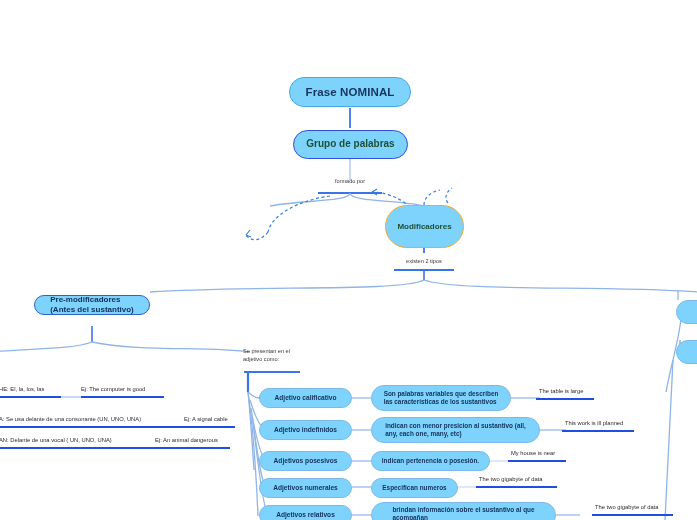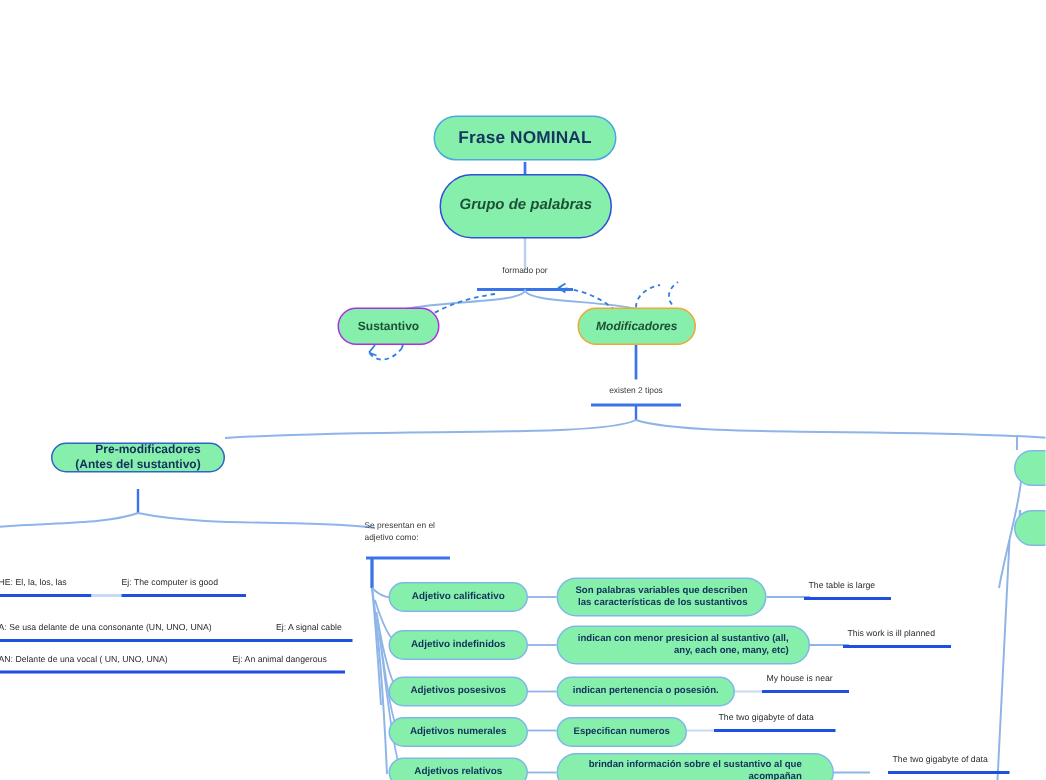--- a/index.html
+++ b/index.html
@@ -9,26 +9,26 @@
     font-family:"Liberation Sans", sans-serif;
     overflow:hidden;
     position:relative;
   }
   #canvas{position:absolute;inset:0;width:697px;height:520px;}
   #svg-links{position:absolute;left:0;top:0;width:697px;height:520px;pointer-events:none;}
 
   .node{
     position:absolute;
     box-sizing:border-box;
-    background:#86efac;
+    background:#7dd3fc;
     border-radius:999px;
     display:flex;
     align-items:center;
     justify-content:center;
-    text-align:right;
+    text-align:left;
     line-height:1.25;
     white-space:pre-line;
     z-index:3;
   }
 
   
   .n-root{
     border:1.6px solid #4aa8e0;
     color:#17355e;
     font-weight:bold;
@@ -165,27 +165,26 @@
     <path d="M556,515 L580,515" stroke="#8fb4e8" stroke-width="1.2" fill="none"></path>
 
     <path d="M681,318 C679,340 672,360 666,392" stroke="#8fb4e8" stroke-width="1.3" fill="none"></path>
     <path d="M673,360 C671,400 668,460 665,520" stroke="#8fb4e8" stroke-width="1.3" fill="none"></path>
     <path d="M678,290 L678,300" stroke="#8fb4e8" stroke-width="1.3" fill="none"></path>
     <path d="M680,340 L680,352" stroke="#8fb4e8" stroke-width="1.6" fill="none"></path>
   </svg>
 
   <div class="node n-root" style="left:289px;top:77px;width:122px;height:30px;">Frase NOMINAL</div>
 
-  <div class="node n-blue" style="left:293px;top:116px;width:115px;height:43px;font-style:italic;">Grupo de palabras</div>
+  <div class="node n-blue" style="left:293px;top:130px;width:115px;height:29px;">Grupo de palabras</div>
 
   <div class="caption" style="left:318px;top:178px;width:64px;">formado por</div>
 
-  <div class="node n-purple" style="left:225px;top:205px;width:68px;height:25px;">Sustantivo</div>
-
-  <div class="node n-orange" style="left:385px;top:205px;width:79px;height:25px;font-style:italic;">Modificadores</div>
+
+  <div class="node n-orange" style="left:385px;top:205px;width:79px;height:43px;">Modificadores</div>
 
   <div class="caption" style="left:394px;top:258px;width:60px;">existen 2 tipos</div>
 
   <div class="node n-branch" style="left:34px;top:295px;width:116px;height:20px;">Pre-modificadores
 (Antes del sustantivo)</div>
 
   <div class="caption" style="left:243px;top:348px;width:72px;text-align:left;">Se presentan en el
 adjetivo como:</div>
 
   <div class="node n-pill" style="left:676px;top:300px;width:60px;height:24px;"></div>

